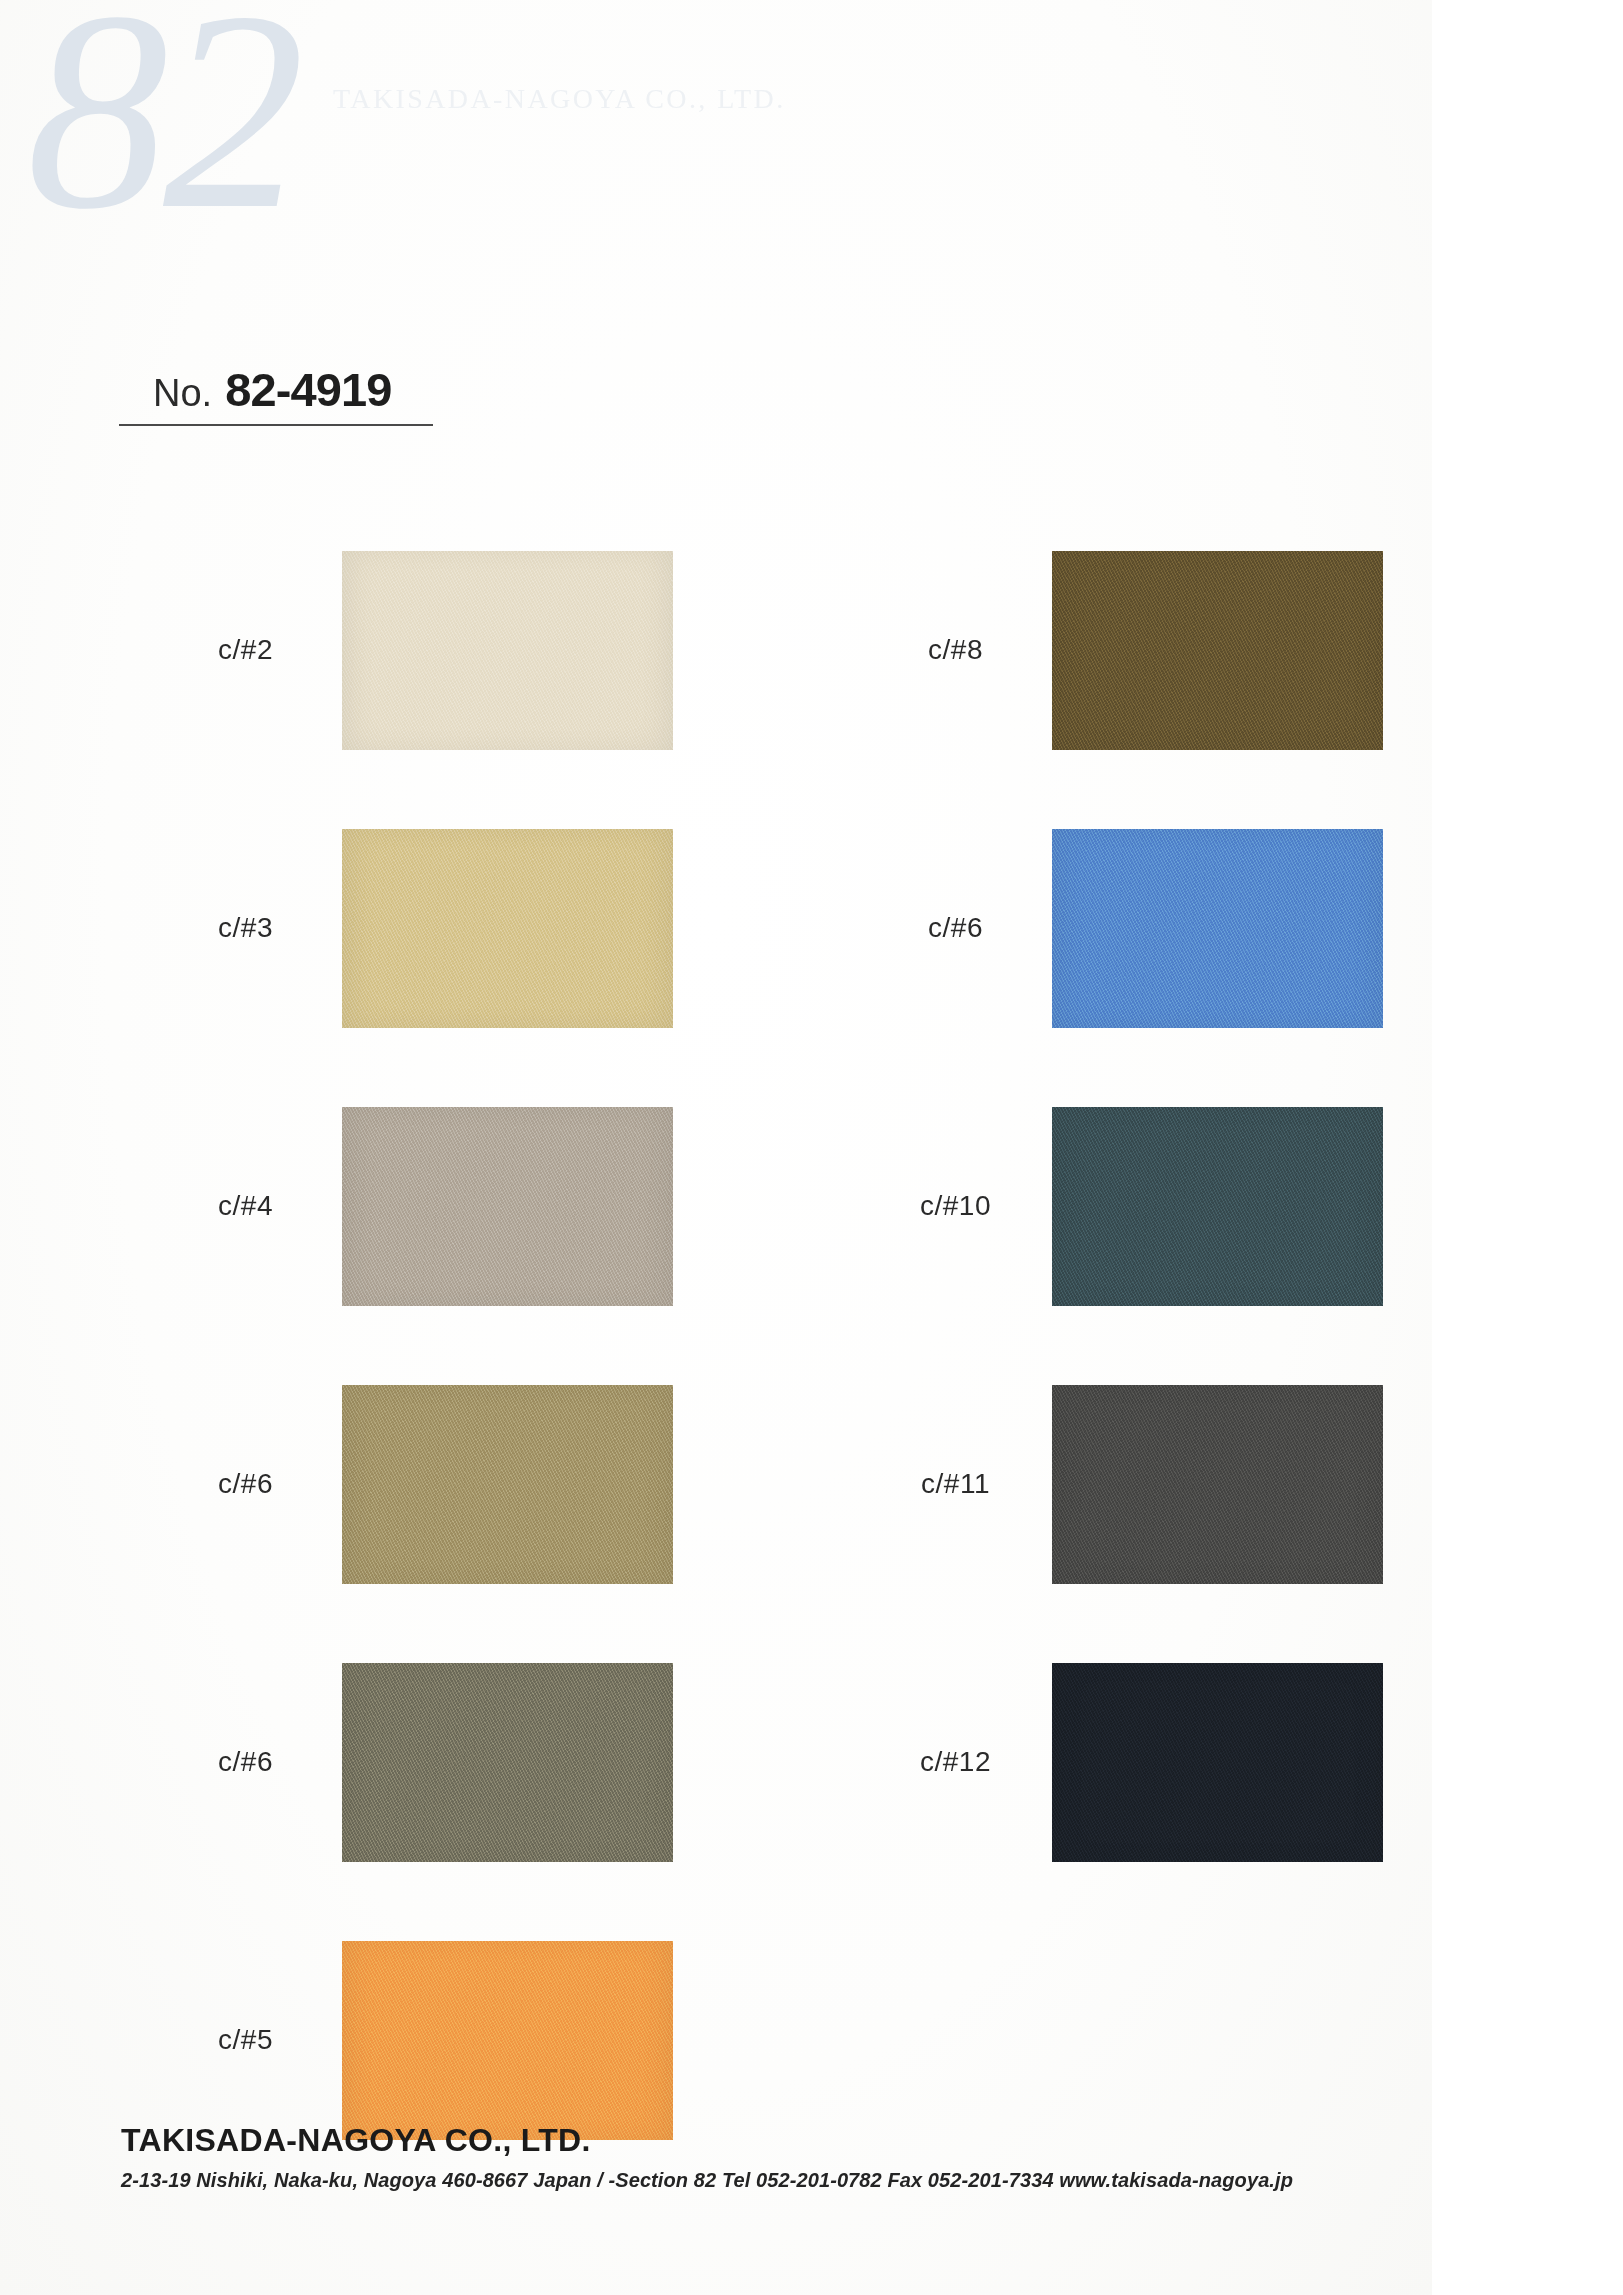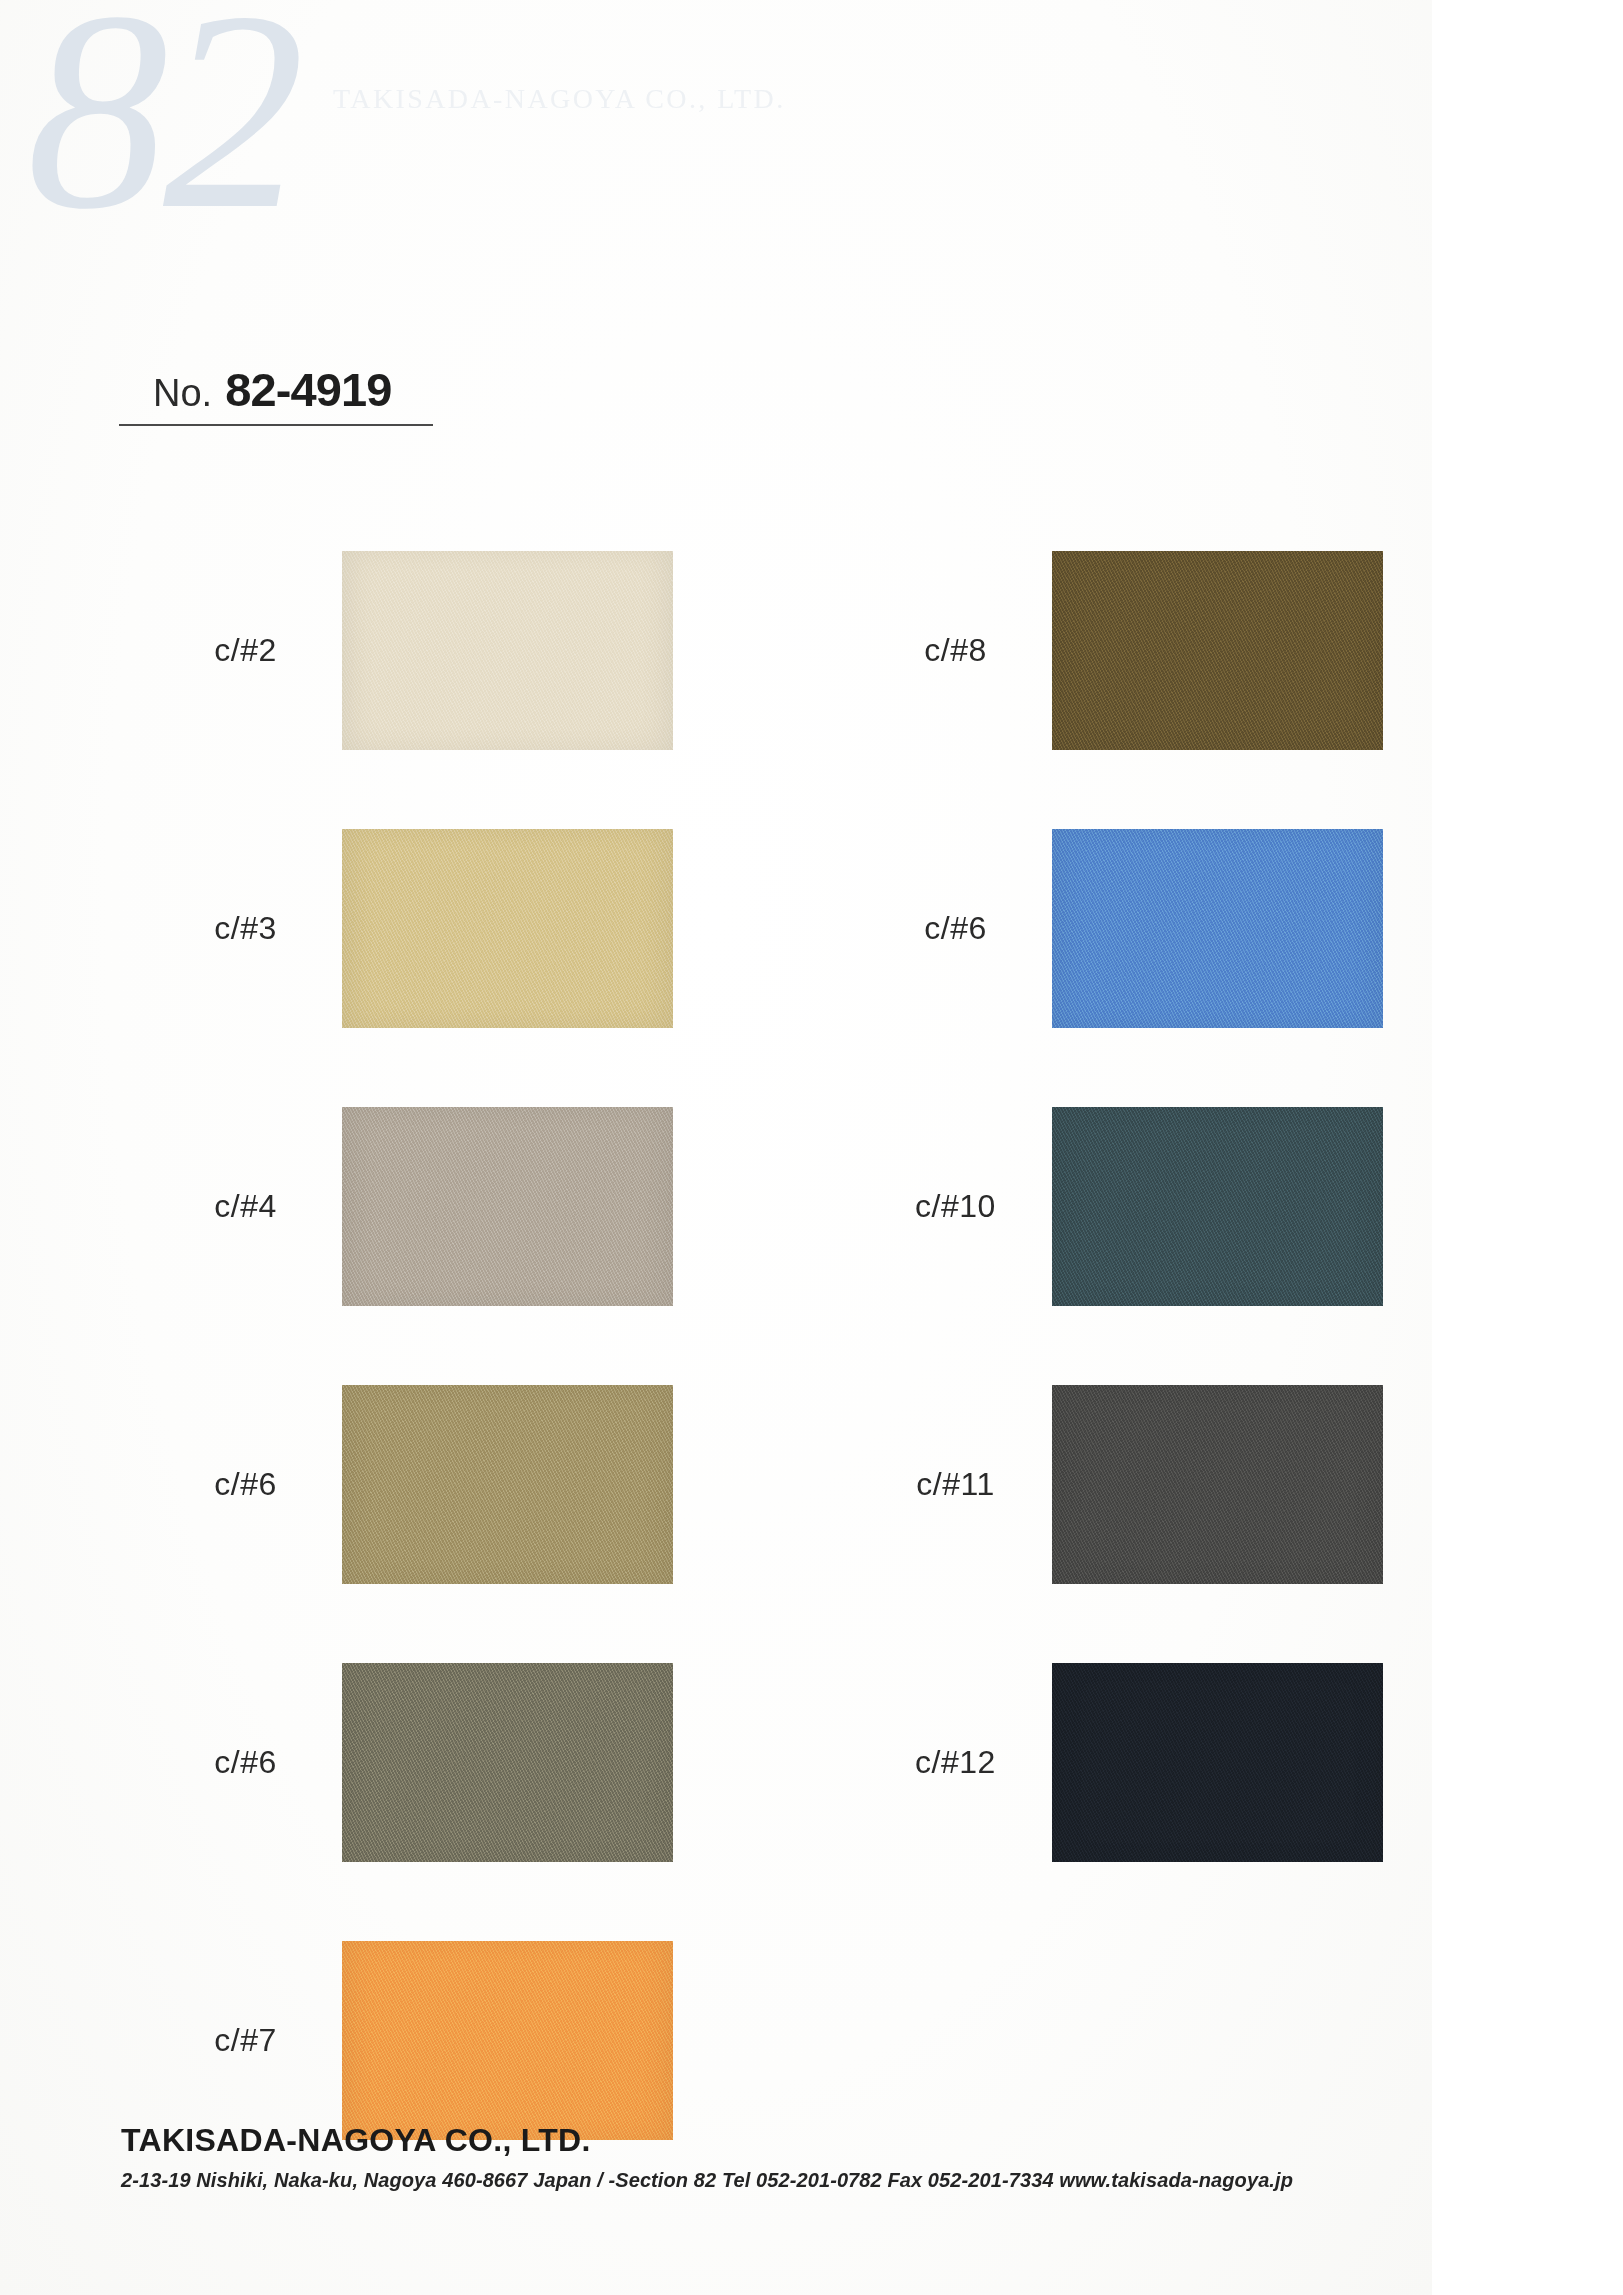--- a/index.html
+++ b/index.html
@@ -103,21 +103,21 @@
 
   .swatch-row {
     position: relative;
     height: 278px;
     display: flex;
     align-items: center;
   }
   .swatch-label {
     width: 151px;
     text-align: center;
-    font-size: 32px;
+    font-size: 28px;
     color: #2a2a2a;
     letter-spacing: 0.5px;
     flex: 0 0 auto;
   }
   .swatch-holder {
     position: relative;
     width: 331px;
     height: 220px;
     margin-left: 21px;
     flex: 0 0 auto;
@@ -257,21 +257,21 @@
         <div class="swatch-row">
           <div class="swatch-label">c/#6</div>
           <div class="swatch-holder">
             <div class="fabric" style="background: rgb(125, 122, 102);">
               <div class="weave"></div>
               <div class="shadow"></div>
             </div>
           </div>
         </div>
         <div class="swatch-row">
-          <div class="swatch-label">c/#7</div>
+          <div class="swatch-label">c/#5</div>
           <div class="swatch-holder">
             <div class="fabric" style="background: rgb(242, 162, 76);">
               <div class="weave"></div>
               <div class="shadow"></div>
             </div>
           </div>
         </div>
       </div>
     <div class="swatch-column" id="column-right">
         <div class="swatch-row">

